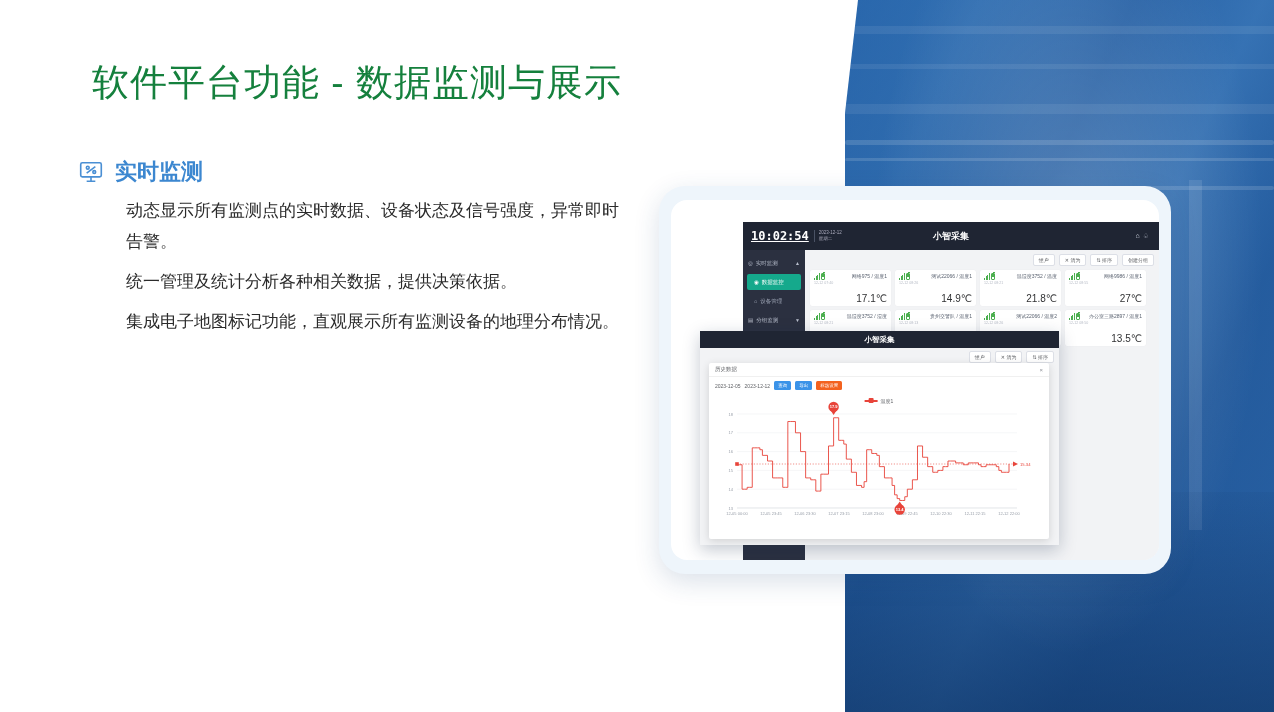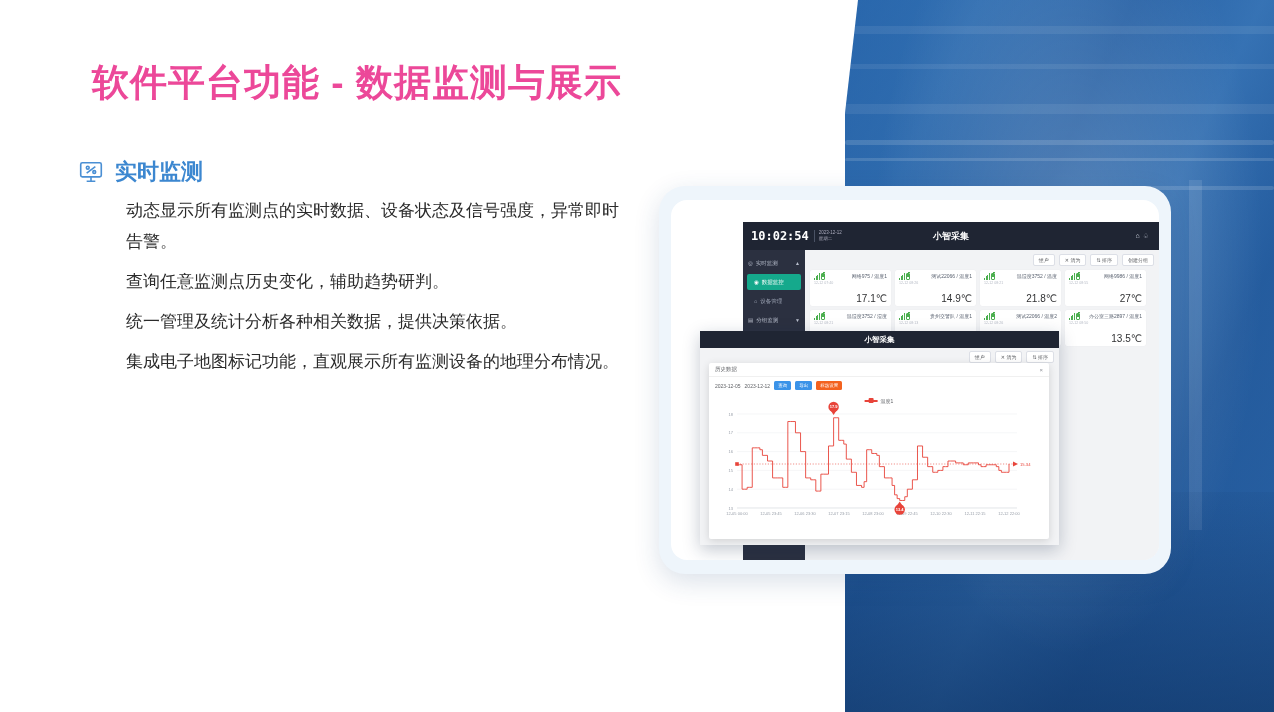--- a/index.html
+++ b/index.html
@@ -45,21 +45,21 @@
   }
   #wedge2 {
     position:absolute; top:0; left:820px; width:120px; height:712px;
     background:#ffffff;
     clip-path:polygon(0 0, 38px 0, 0 330px);
   }
 
   
   #title {
     position:absolute; left:92px; top:58px;
-    font-size:37px; font-weight:bold; color:#ec4899;
+    font-size:37px; font-weight:normal; color:#15803d;
     letter-spacing:1px; white-space:nowrap;
   }
   #features { position:absolute; left:78px; top:155px; width:560px; }
   .feature { margin-bottom:9px; }
   .feat-head { display:flex; align-items:center; gap:11px; height:34px; }
   .feat-icon { width:26px; height:26px; flex:0 0 26px; color:#4a8fd4; }
   .feat-icon svg { display:block; width:26px; height:26px; }
   .feat-title {
     font-size:22px; font-weight:bold; color:#3c87d0; white-space:nowrap;
   }
@@ -85,20 +85,21 @@
     position:absolute; left:72px; top:22px; width:416px; height:342px;
     background:#f2f3f5; overflow:hidden;
   }
   .app-topbar {
     height:28px; background:#1f2533; color:#fff;
     display:flex; align-items:center; position:relative;
   }
   .clock {
     font-size:12px; font-weight:bold; margin-left:8px;
     font-family:"DejaVu Sans Mono","Liberation Mono",monospace;
+    text-decoration:underline;
   }
   .clock-date {
     margin-left:5px; font-size:4.5px; line-height:6px;
     border-left:1px solid #4a5264; padding-left:4px; color:#aab;
   }
   .app-title {
     position:absolute; left:0; right:0; text-align:center;
     font-size:9px; font-weight:bold;
   }
   .app-topicons {
@@ -231,21 +232,20 @@
             <circle cx="15" cy="12" r="1.3"></circle>
           <path d="M16 7 8 13"></path>
         </svg>
       </span>
       <span class="feat-title">实时监测</span>
     </div>
     <div class="feat-desc">动态显示所有监测点的实时数据、设备状态及信号强度，异常即时告警。</div>
   </div>
 
   <div class="feature">
-    <div class="feat-desc">查询任意监测点历史变化，辅助趋势研判。</div>
   </div>
 
   <div class="feature">
     <div class="feat-desc">统一管理及统计分析各种相关数据，提供决策依据。</div>
   </div>
 
   <div class="feature">
     <div class="feat-desc">集成电子地图标记功能，直观展示所有监测设备的地理分布情况。</div>
   </div>
 

